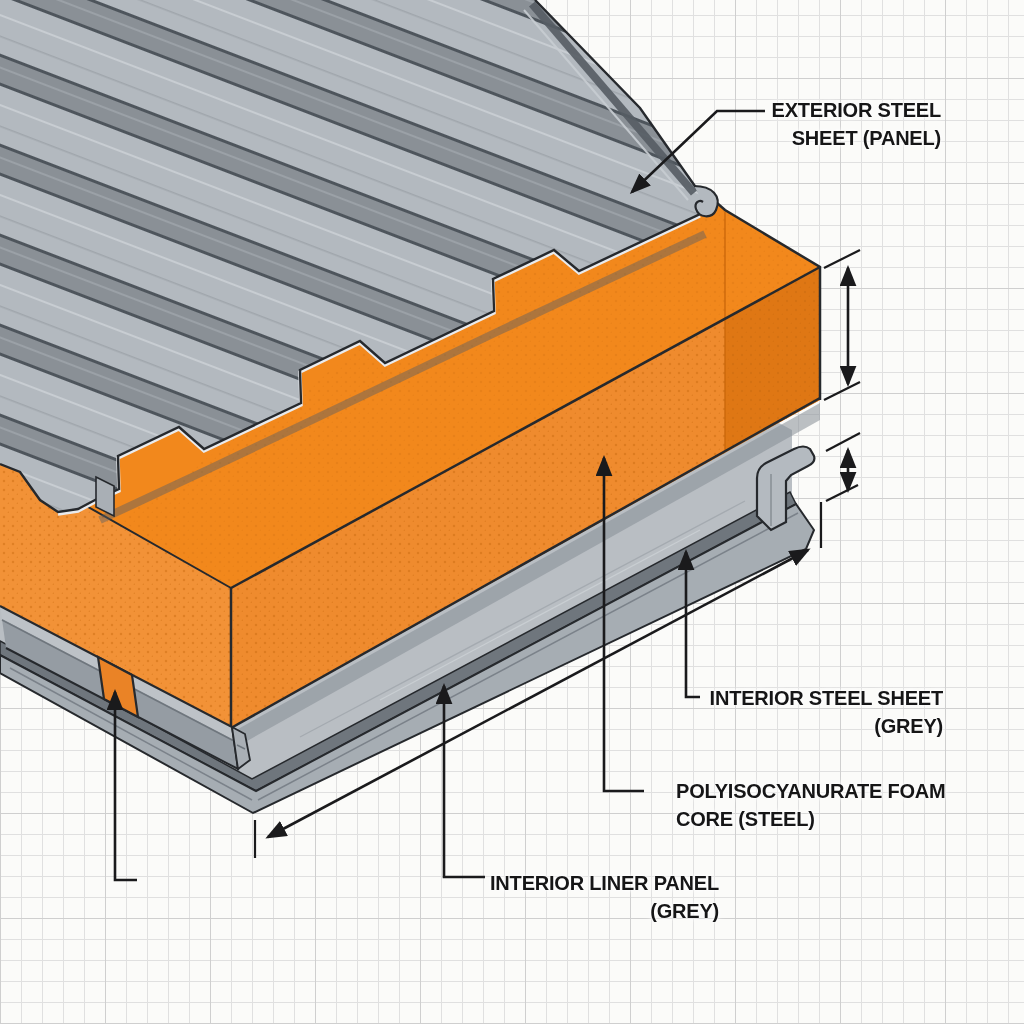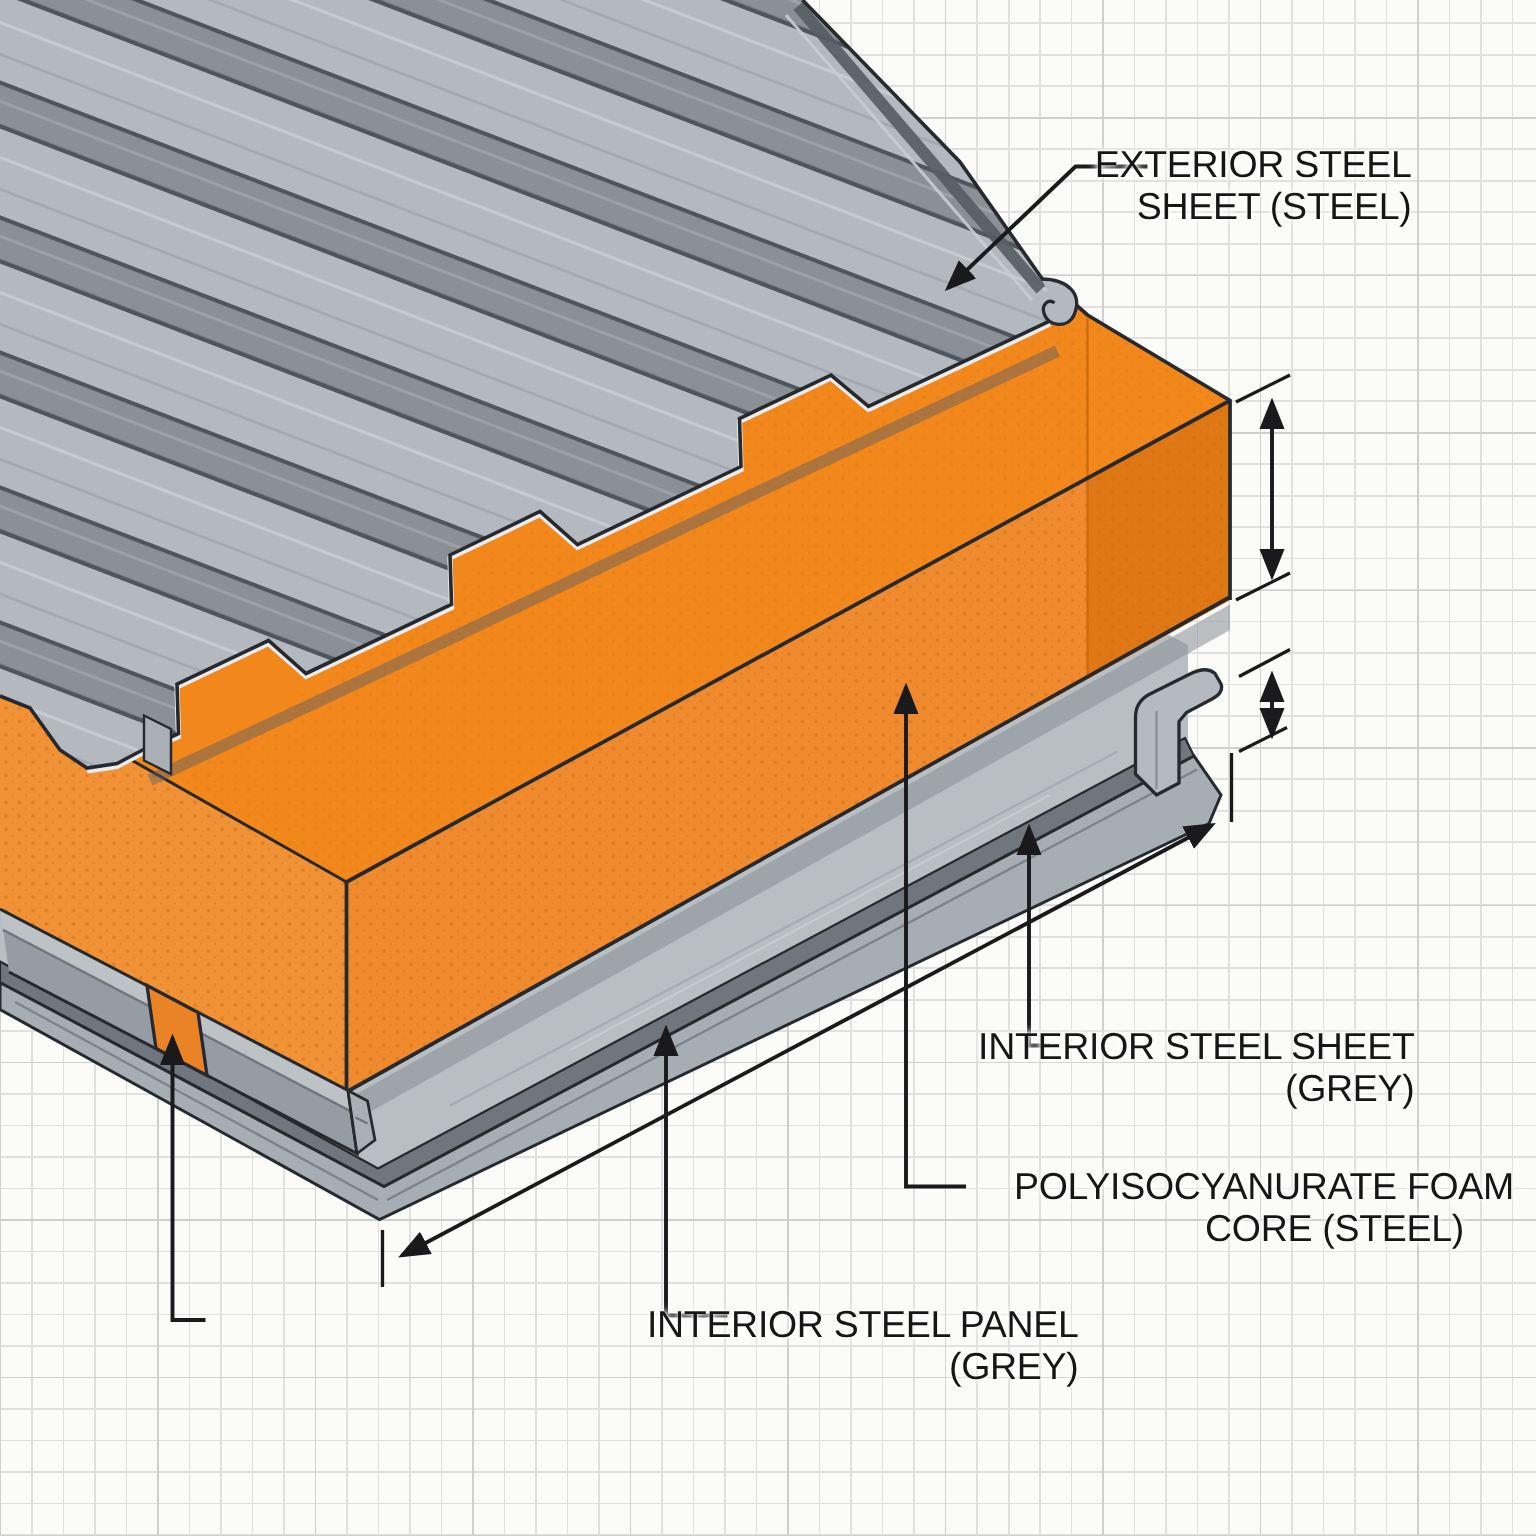--- a/index.html
+++ b/index.html
@@ -13,29 +13,29 @@
     background-image:
       repeating-linear-gradient(0deg,#CFCFCF 0 1px,transparent 1px 105px),
       repeating-linear-gradient(90deg,#CFCFCF 0 1px,transparent 1px 105px),
       repeating-linear-gradient(0deg,#E0E0E0 0 1px,transparent 1px 21px),
       repeating-linear-gradient(90deg,#E0E0E0 0 1px,transparent 1px 21px);
   }
   .stage svg{position:absolute;left:0;top:0;}
   .callout{
     position:absolute;
     color:#161617;
-    font-size:25px;
-    font-weight:400;
+    font-size:20px;
+    font-weight:700;
     line-height:28px;
     letter-spacing:-0.2px;
     white-space:nowrap;
     text-shadow:0 0 5px #fff,0 0 8px #fff,0 0 2px #fff;
   }
   .align-right{text-align:right;}
-  .align-center{text-align:right;padding-left:44px;}
+  .align-center{text-align:left;padding-left:44px;}
   .callout span{display:block;}
 </style>
 </head>
 <body>
 
 <div class="stage">
 
 <svg width="1024" height="1024" viewBox="0 0 1024 1024">
   <defs>
     <marker id="arr" viewBox="0 0 10 8" refX="8.6" refY="4" markerWidth="21" markerHeight="17" markerUnits="userSpaceOnUse" orient="auto-start-reverse">
@@ -157,32 +157,32 @@
     <g>
       <line x1="255" y1="820" x2="255" y2="858" stroke-width="2.2"></line>
       <line x1="821" y1="502" x2="821" y2="548" stroke-width="2.2"></line>
       <line x1="268" y1="837" x2="808" y2="550" stroke-width="2.6" marker-start="url(#arr)" marker-end="url(#arr)"></line>
     </g>
   </g>
 </svg>
 
   <div class="callout align-right" style="right:83px; top:96px;">
     <span>EXTERIOR STEEL</span>
-    <span>SHEET (STEEL)</span>
+    <span>SHEET (PANEL)</span>
   </div>
 
   <div class="callout align-right" style="right:81px; top:684px;">
     <span>INTERIOR STEEL SHEET</span>
     <span>(GREY)</span>
   </div>
 
   <div class="callout align-center" style="left:632px; top:777px; width:300px;">
     <span>POLYISOCYANURATE FOAM</span>
     <span>CORE (STEEL)</span>
   </div>
 
 
   <div class="callout align-right" style="right:305px; top:869px;">
-    <span>INTERIOR STEEL PANEL</span>
+    <span>INTERIOR LINER PANEL</span>
     <span>(GREY)</span>
   </div>
 
 </div>
 
 </body></html>

